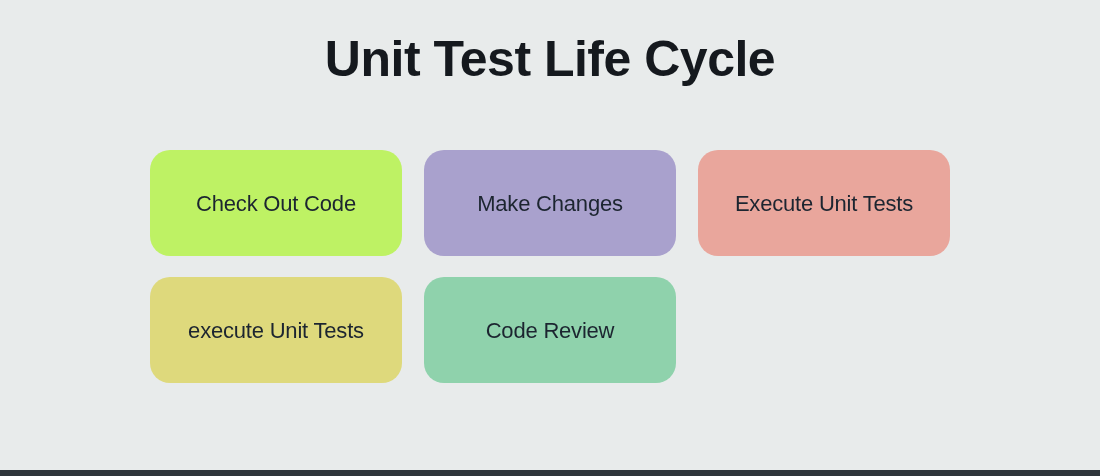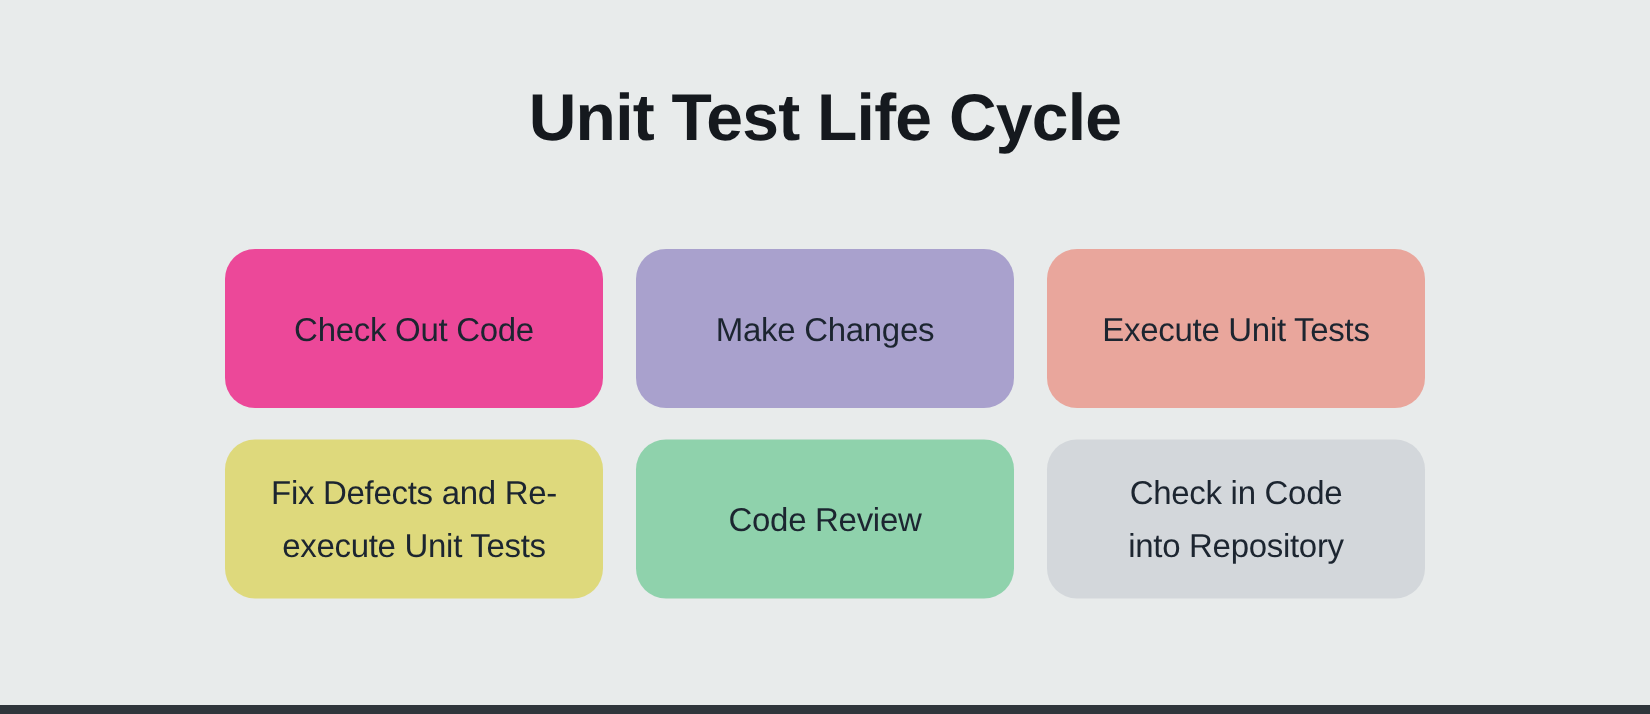--- a/index.html
+++ b/index.html
@@ -9,23 +9,23 @@
   body {
     width: 1100px;
     height: 476px;
     position: relative;
     overflow: hidden;
     font-family: "Liberation Sans", "DejaVu Sans", sans-serif;
     background: #e8ebeb; 
   }
   .page-title {
     margin: 0;
-    padding-top: 54px;
+    padding-top: 30px;
     text-align: center;
-    font-size: 44px;
+    font-size: 50px;
     font-weight: 700;
     letter-spacing: -0.5px;
     color: #15191e; 
   }
   .boxes-grid {
     width: 800px;
     margin: 62px auto 0;
     display: grid;
     grid-template-columns: repeat(3, 1fr);
     column-gap: 22px;
@@ -57,44 +57,39 @@
     background: #2f353b; 
   }
 </style>
 </head>
 <body style="background: rgb(232, 235, 235);">
 
 <h1 class="page-title" style="color: rgb(21, 25, 30);">Unit Test Life Cycle</h1>
 
 <div class="boxes-grid">
 
-  <div class="flow-box" style="background-color: #ec4899; color: rgb(28, 37, 48);">
+  <div class="flow-box" style="background-color: #bef264; color: rgb(28, 37, 48);">
     <span>Check Out Code</span>
   </div>
 
   <div class="flow-box" style="background-color: rgb(169, 161, 205); color: rgb(28, 37, 48); align-items: center;">
     <span>Make Changes</span>
     <span></span>
   </div>
 
   <div class="flow-box" style="background-color: rgb(233, 166, 156); color: rgb(28, 37, 48);">
     <span>Execute Unit Tests</span>
     <span></span>
   </div>
 
   <div class="flow-box" style="background-color: rgb(222, 217, 124); color: rgb(28, 37, 48);">
-    <span>Fix Defects and Re-</span>
     <span>execute Unit Tests</span>
   </div>
 
   <div class="flow-box" style="background-color: rgb(143, 210, 172); color: rgb(28, 37, 48); text-align: center;">
     <span>Code Review</span>
     <span></span>
   </div>
 
-  <div class="flow-box" style="background-color: rgb(211, 215, 219); color: rgb(28, 37, 48);">
-    <span>Check in Code</span>
-    <span>into Repository</span>
-  </div>
 
 </div>
 
 <div class="bottom-bar" style="background: rgb(47, 53, 59);"></div>
 
 </body></html>

